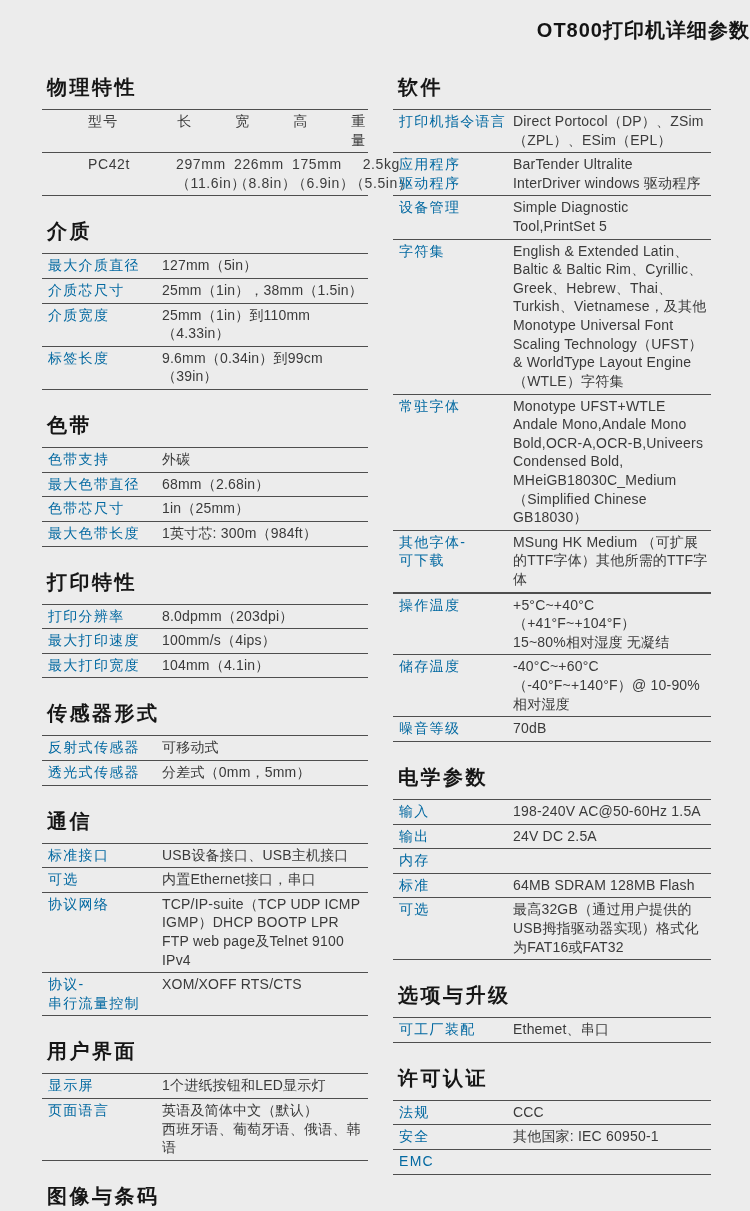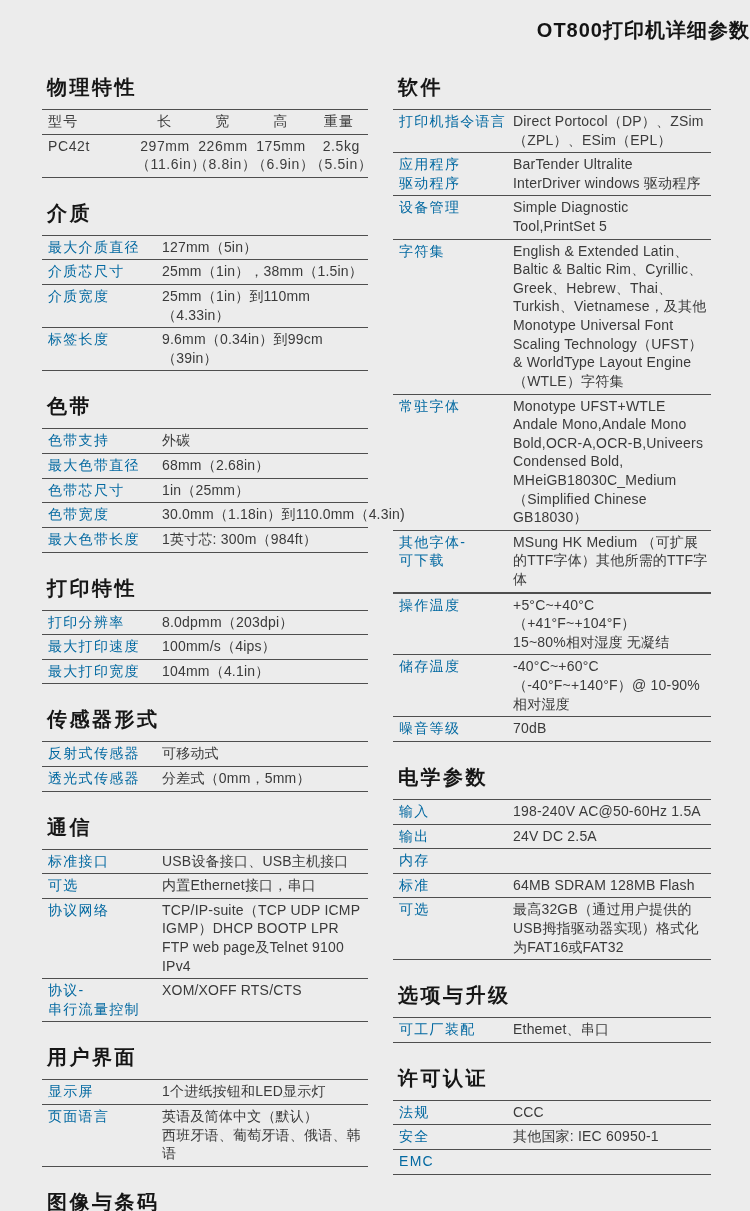--- a/index.html
+++ b/index.html
@@ -32,21 +32,21 @@
   .row .label{
     width:114px;flex:none;letter-spacing:1.3px;color:#0369a1;
   }
   .row .value{flex:1;letter-spacing:0.2px;color:#3a3a3a;}
   .row.nowrap .value{white-space:nowrap;overflow:visible;}
   .col-left section:last-child .row:last-child{border-bottom-width:2.5px;border-bottom-color:#4a4a4a;}
   
   .prow{display:grid;grid-template-columns:88px 58px 58px 58px 1fr;padding:2px 0 3px 6px;line-height:1.33;}
   .prow.phead{border-bottom:1.5px solid #4e4e4e;letter-spacing:1.3px;}
   .prow.pdata{border-bottom:1.5px solid #4e4e4e;letter-spacing:0.6px;}
-  .prow > div{text-align:center;}
+  .prow > div{text-align:center;margin-left:40px;}
   .prow > div:first-child{text-align:left;}
   .prow.pdata .cell div{white-space:nowrap;}
 </style>
 </head>
 <body>
 
 <div class="page">
   <h1 class="page-title">OT800打印机详细参数</h1>
   <div class="columns">
     <div class="col col-left" id="col-left">
@@ -138,28 +138,20 @@
               </div>
             </div>
             <div class="row">
               <div class="label">
                 <div>色带芯尺寸</div>
               </div>
               <div class="value">
                 <div>1in（25mm）</div>
               </div>
             </div>
-            <div class="row nowrap">
-              <div class="label">
-                <div>色带宽度</div>
-              </div>
-              <div class="value">
-                <div>30.0mm（1.18in）到110.0mm（4.3in)</div>
-              </div>
-            </div>
             <div class="row">
               <div class="label">
                 <div>最大色带长度</div>
               </div>
               <div class="value">
                 <div>1英寸芯: 300m（984ft）</div>
               </div>
             </div>
           </div>
         </section>

